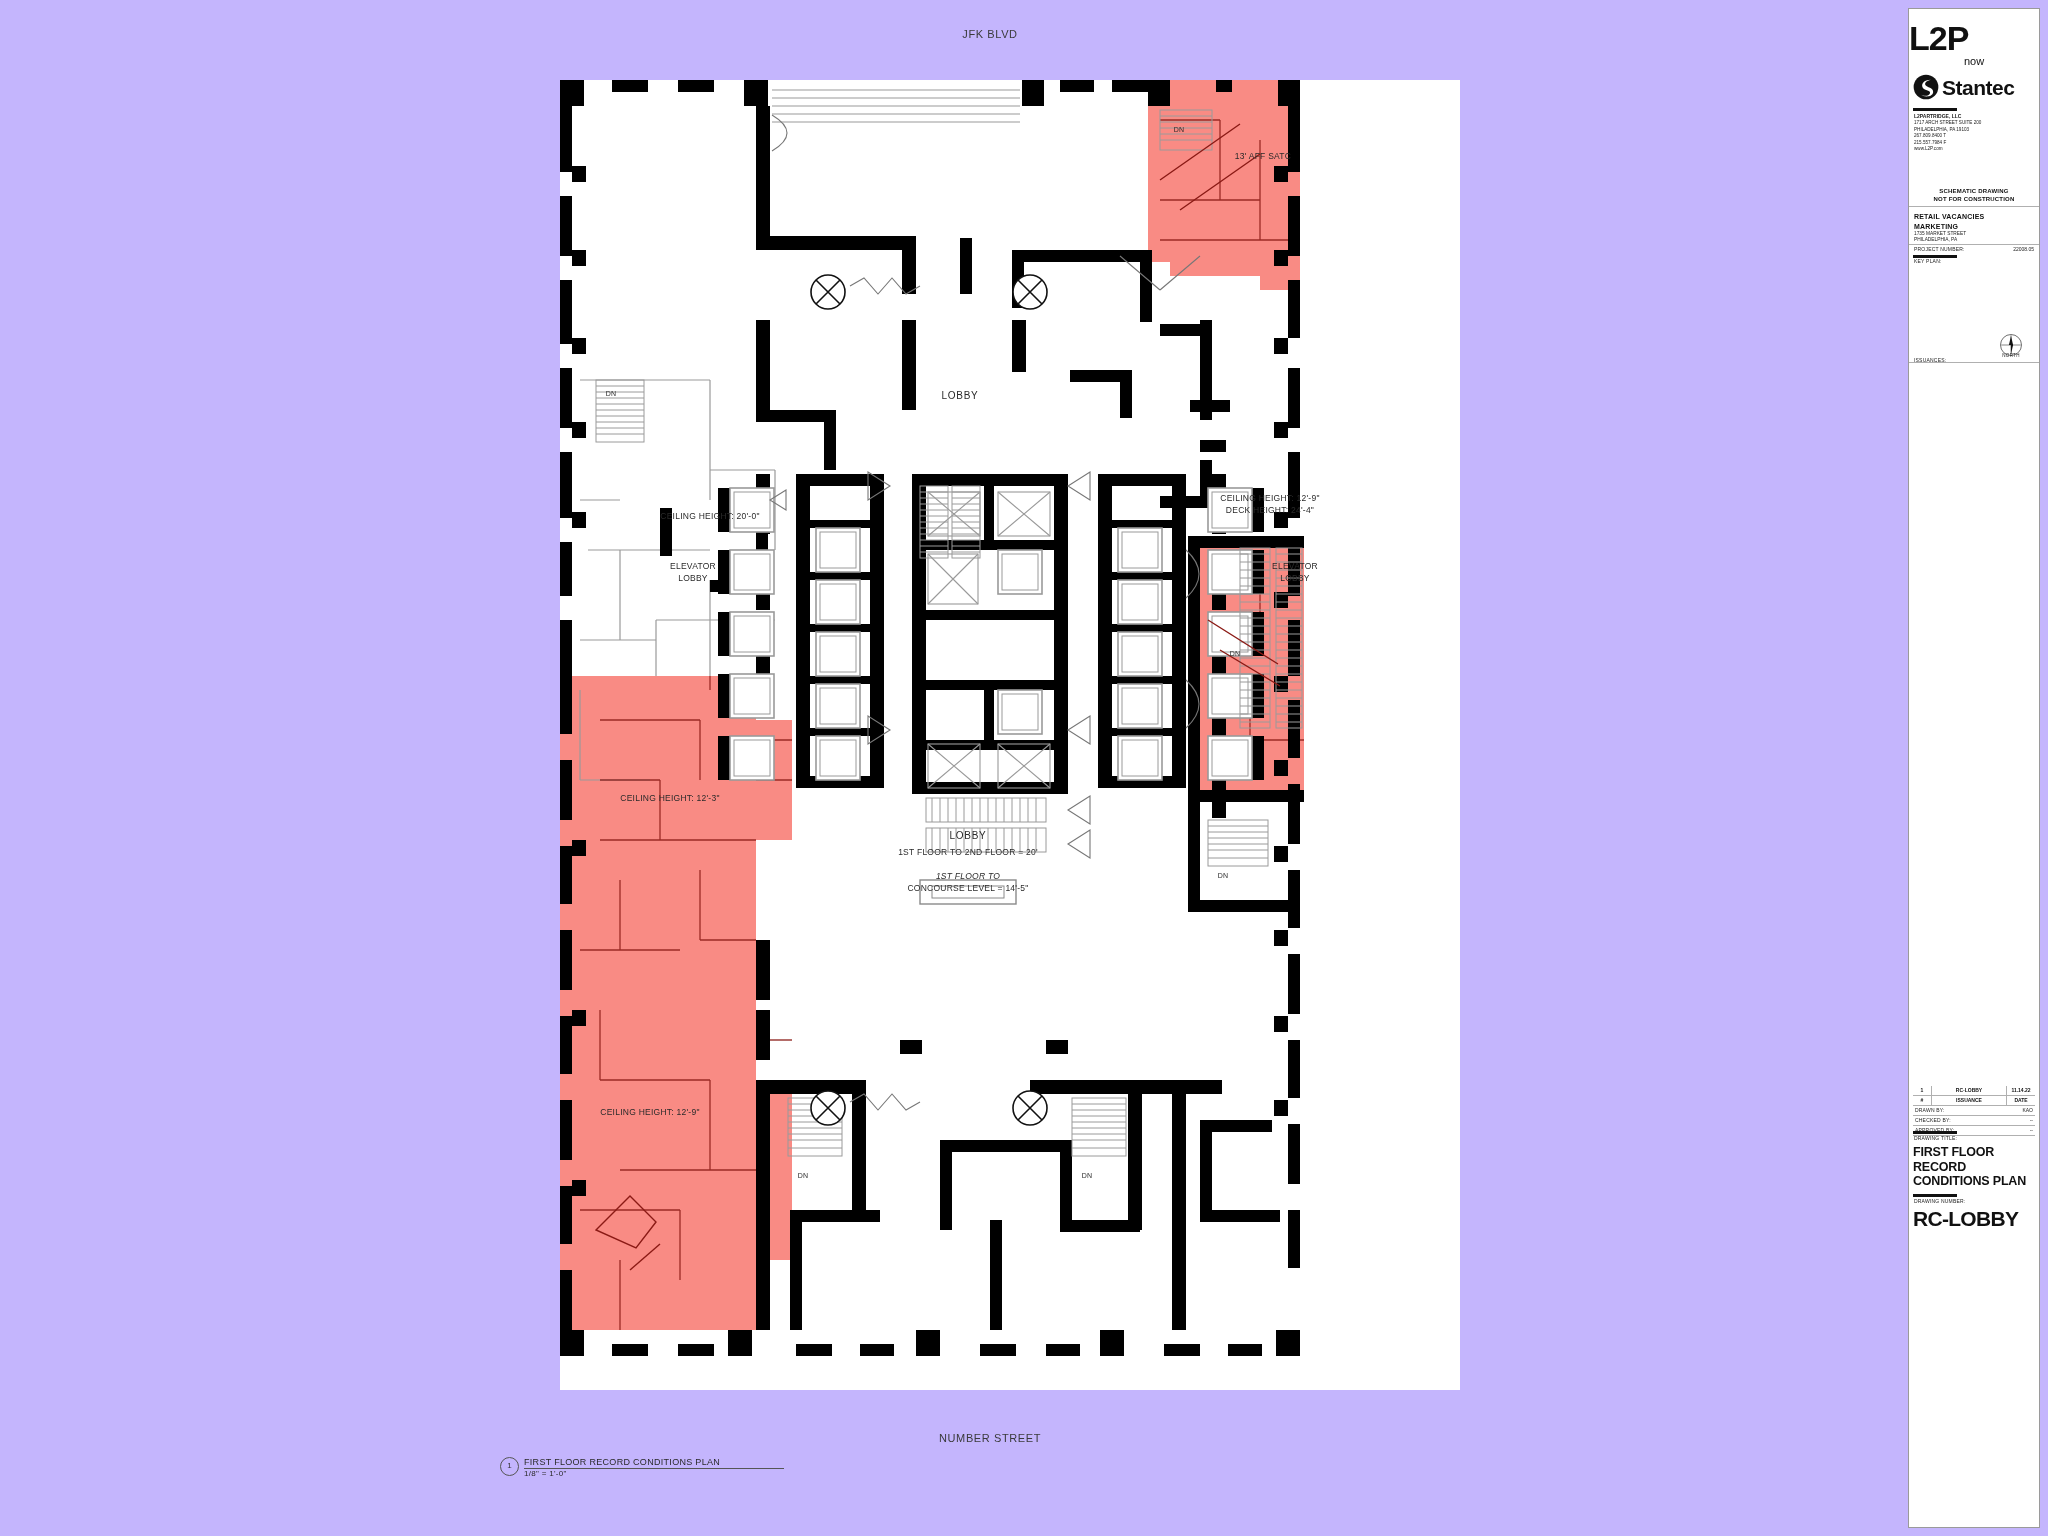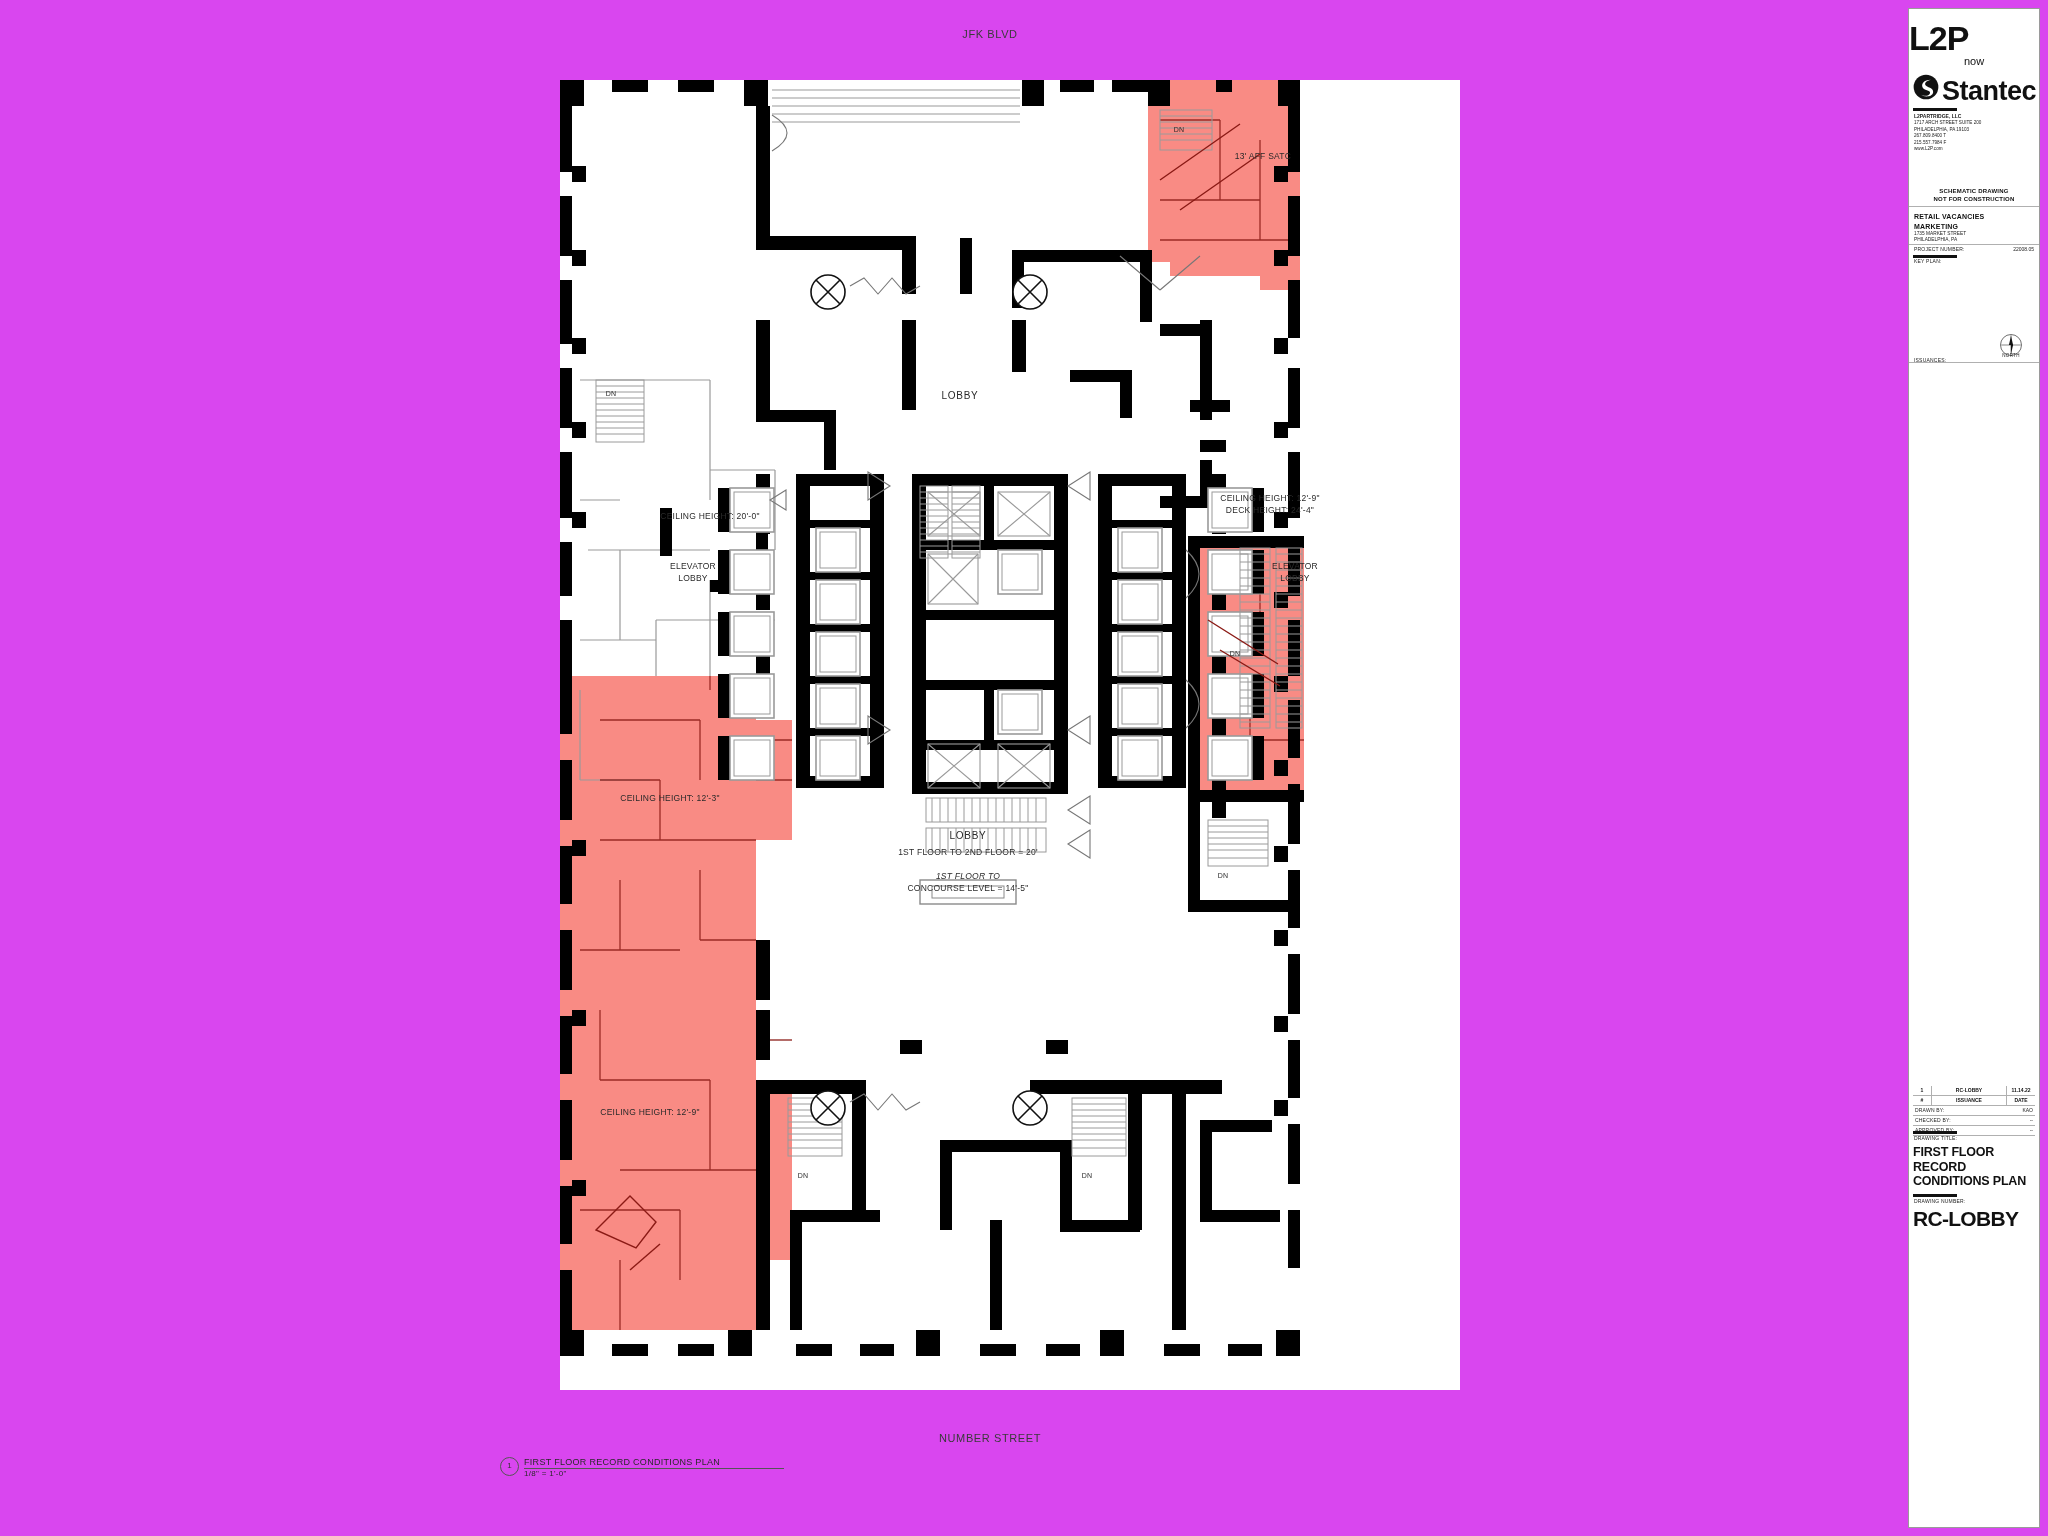--- a/index.html
+++ b/index.html
@@ -1,20 +1,20 @@
 <!DOCTYPE html>
 <html><head>
 <meta charset="utf-8">
 <style>
   html,body{margin:0;padding:0;background:#fff;}
   body{width:2048px;height:1536px;position:relative;overflow:hidden;
        font-family:"Liberation Sans",sans-serif;color:#231f20;}
 
   
-  #sheet{position:absolute;inset:0;background:#d946ef;}
+  #sheet{position:absolute;inset:0;background:#c4b5fd;}
 
   
   .street{position:absolute;font-size:11px;letter-spacing:.6px;color:#3a3a3a;
           text-align:center;white-space:nowrap;}
 
   
   #plan{position:absolute;left:560px;top:80px;width:900px;height:1310px;}
   #plansvg{position:absolute;left:0;top:0;}
 
   
@@ -38,21 +38,21 @@
   .hr{position:absolute;left:0;right:0;height:1px;background:#b0b0b0;}
   .hrthick{position:absolute;left:4px;width:44px;height:3px;background:#111;}
 
   .logo-l2p{position:absolute;left:0;right:0;top:10px;text-align:left;
        font-size:34px;font-weight:bold;letter-spacing:-1px;color:#111;
        font-family:"Liberation Sans",sans-serif;}
   .logo-now{position:absolute;left:0;right:0;top:46px;text-align:center;
        font-size:11px;color:#111;}
   .stantec-wrap{position:absolute;left:4px;top:62px;right:0;height:34px;}
   .stantec-mark{position:absolute;left:0;top:3px;width:26px;height:26px;}
-  .stantec-word{position:absolute;left:29px;top:5px;font-size:27px;font-weight:bold;
+  .stantec-word{position:absolute;left:29px;top:5px;font-size:21px;font-weight:bold;
        letter-spacing:-.5px;color:#111;text-align:center;}
 
   .addr{position:absolute;left:5px;top:104px;font-size:4.6px;line-height:6.4px;color:#222;}
   .addr b{font-size:5px;}
 
   .schem{position:absolute;left:0;right:0;top:178px;text-align:center;
        font-size:6px;font-weight:bold;line-height:8px;color:#111;letter-spacing:.2px;}
 
   .projname{position:absolute;left:5px;top:203px;font-size:7px;font-weight:bold;
        line-height:9.5px;color:#111;letter-spacing:.2px;}

